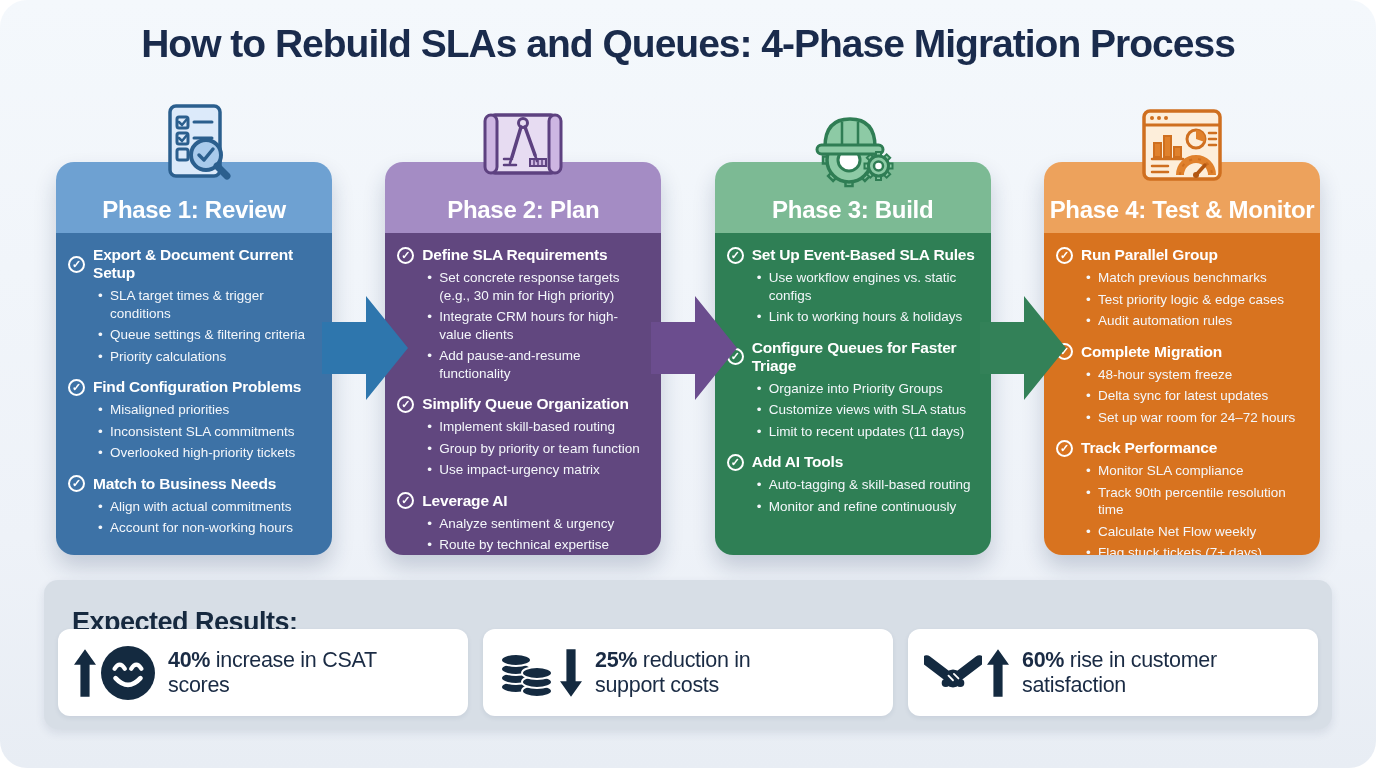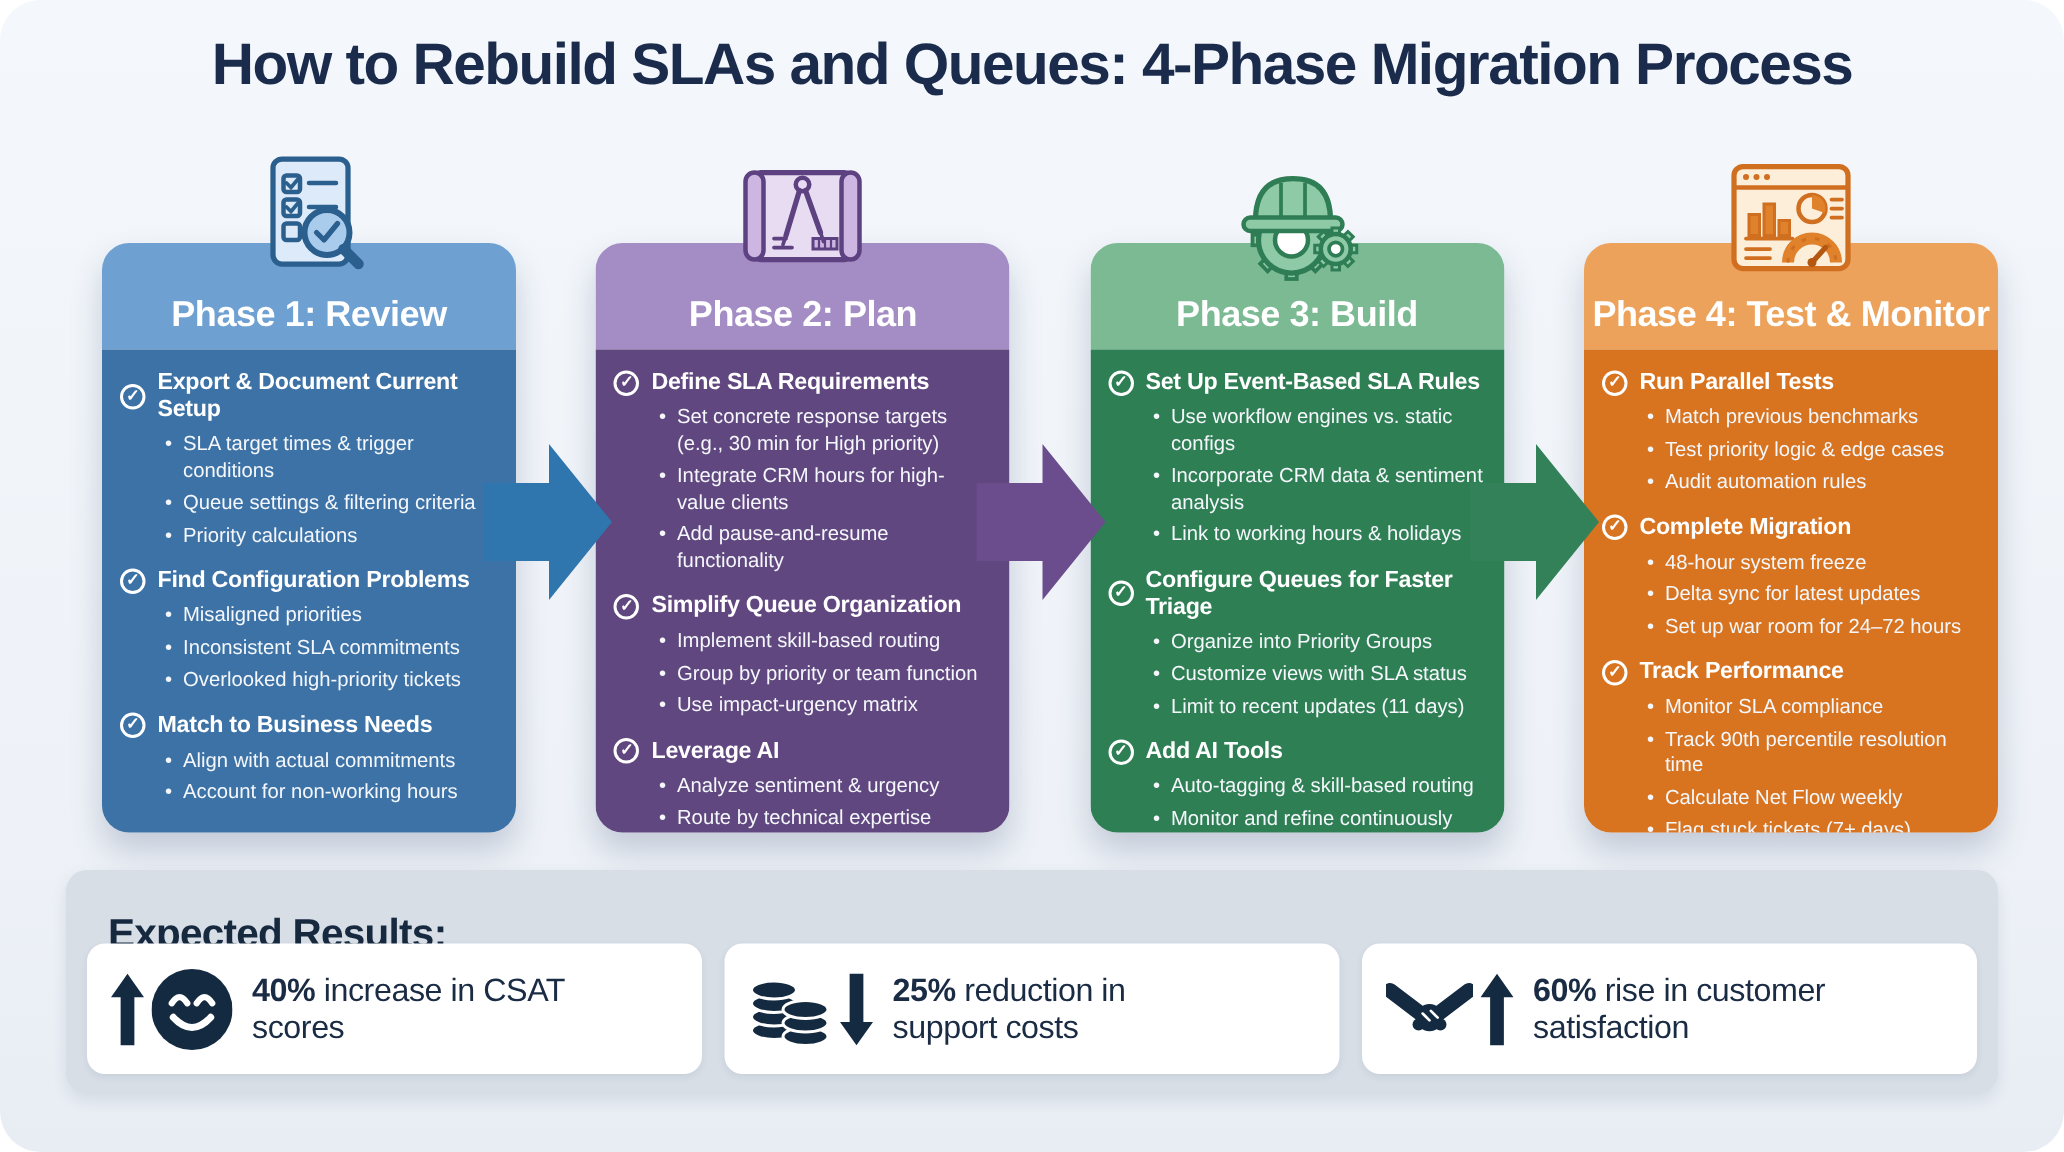--- a/index.html
+++ b/index.html
@@ -5,21 +5,21 @@
   * { margin:0; padding:0; box-sizing:border-box; }
   html,body { width:1376px; height:768px; }
   body { font-family:"Liberation Sans", sans-serif; }
   .canvas { position:relative; width:1376px; height:768px; overflow:hidden;
             background:linear-gradient(180deg,#f4f8fc 0%,#eef2f8 70%,#e8edf4 100%);border-radius:27px; }
 
   .page-title { position:absolute; top:22px; left:0; width:100%; text-align:center;
                 font-size:39px; font-weight:800; letter-spacing:-1px; color:#1a2b4c; }
 
   .phases { position:absolute; top:103px; left:56px; width:1264px;
-            display:flex; justify-content:space-between;margin-left:12px; }
+            display:flex; justify-content:space-between; }
   .phase-col { width:276px; display:flex; flex-direction:column; align-items:center; }
   .phase-icon { width:96px; height:90px; position:relative; z-index:2; margin-bottom:-31px; }
   .phase-card { width:100%; height:393px; border-radius:18px; overflow:hidden;
                 display:flex; flex-direction:column;
                 box-shadow:0 12px 22px rgba(25,45,85,.20); }
   .phase-header { flex:none; height:71px; display:flex; align-items:flex-end; justify-content:center;
                   padding-bottom:9px; color:#fff; font-size:24px; font-weight:700; letter-spacing:-0.3px; }
   .phase-body { flex:1; padding:13px 12px 8px 12px; }
   .sec { margin-bottom:13px; }
   .sec-head { display:flex; align-items:center; gap:8px; color:#ffffff;
@@ -201,21 +201,20 @@
       <div class="phase-card">
         <div class="phase-header">Phase 3: Build</div>
         <div class="phase-body">
           <div class="sec">
             <div class="sec-head">
               <span class="check">✓</span>
               <span>Set Up Event-Based SLA Rules</span>
             </div>
             <ul class="bullets">
               <li>Use workflow engines vs. static configs</li>
-              <li>Incorporate CRM data &amp; sentiment analysis</li>
               <li>Link to working hours &amp; holidays</li>
             </ul>
           </div>
           <div class="sec">
             <div class="sec-head">
               <span class="check">✓</span>
               <span>Configure Queues for Faster Triage</span>
             </div>
             <ul class="bullets">
               <li>Organize into Priority Groups</li>
@@ -256,21 +255,21 @@
         <path d="M46,72 A16,16 0 0 1 78,72" fill="none" stroke="#cf6f1f" stroke-width="2" stroke-dasharray="3,6"></path>
         <path d="M62,72 L71,62" stroke="#b35711" stroke-width="3.5" stroke-linecap="round"></path>
         <circle cx="62" cy="72" r="3" fill="#b35711"></circle>
       </svg>
       <div class="phase-card">
         <div class="phase-header">Phase 4: Test &amp; Monitor</div>
         <div class="phase-body">
           <div class="sec">
             <div class="sec-head">
               <span class="check">✓</span>
-              <span>Run Parallel Tests</span>
+              <span>Run Parallel Group</span>
             </div>
             <ul class="bullets">
               <li>Match previous benchmarks</li>
               <li>Test priority logic &amp; edge cases</li>
               <li>Audit automation rules</li>
             </ul>
           </div>
           <div class="sec">
             <div class="sec-head">
               <span class="check">✓</span>

